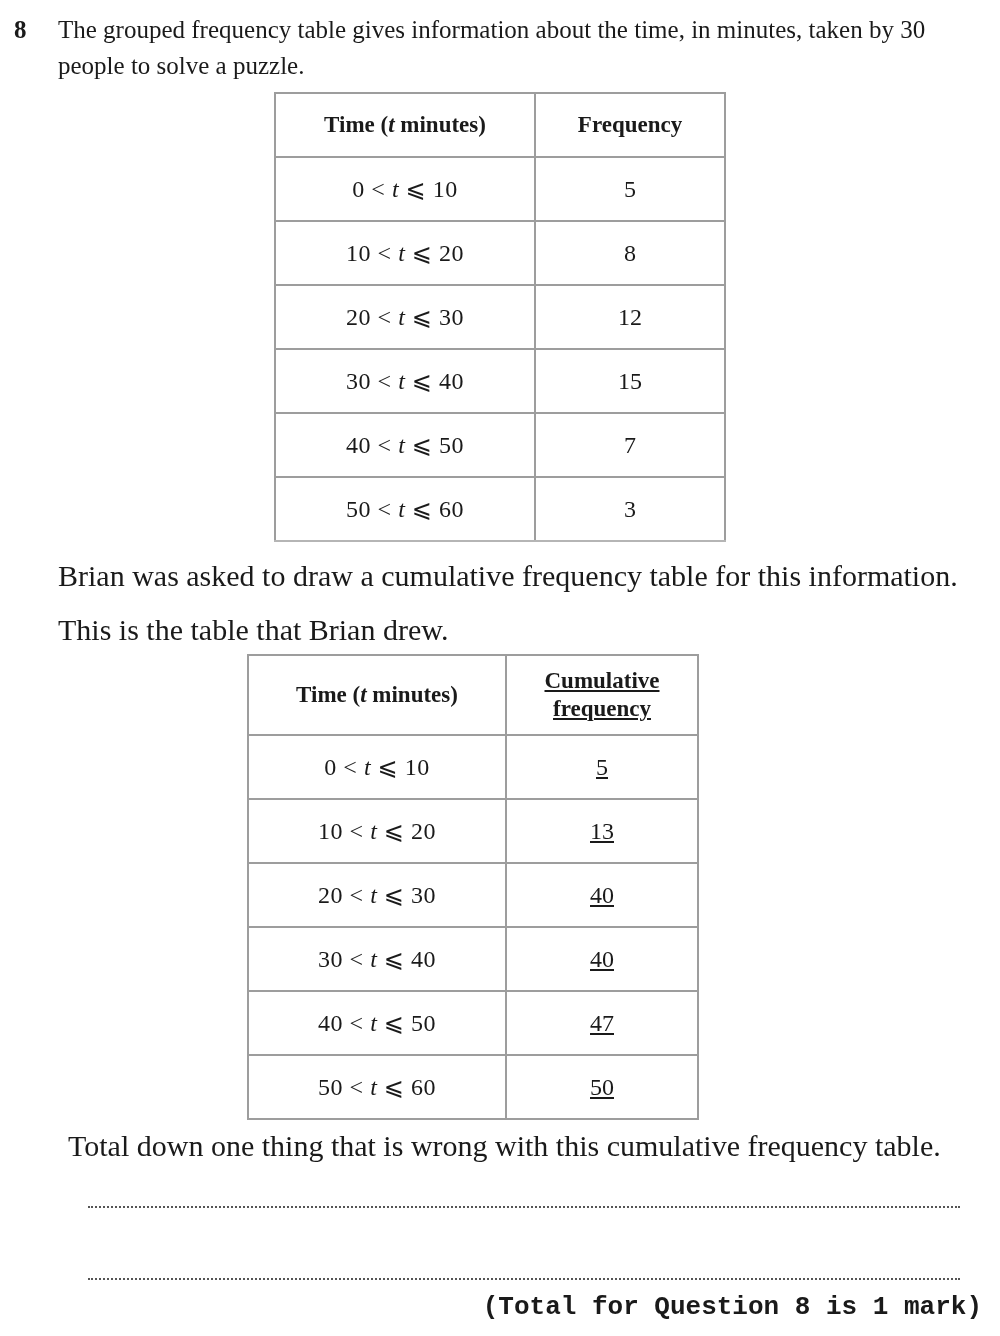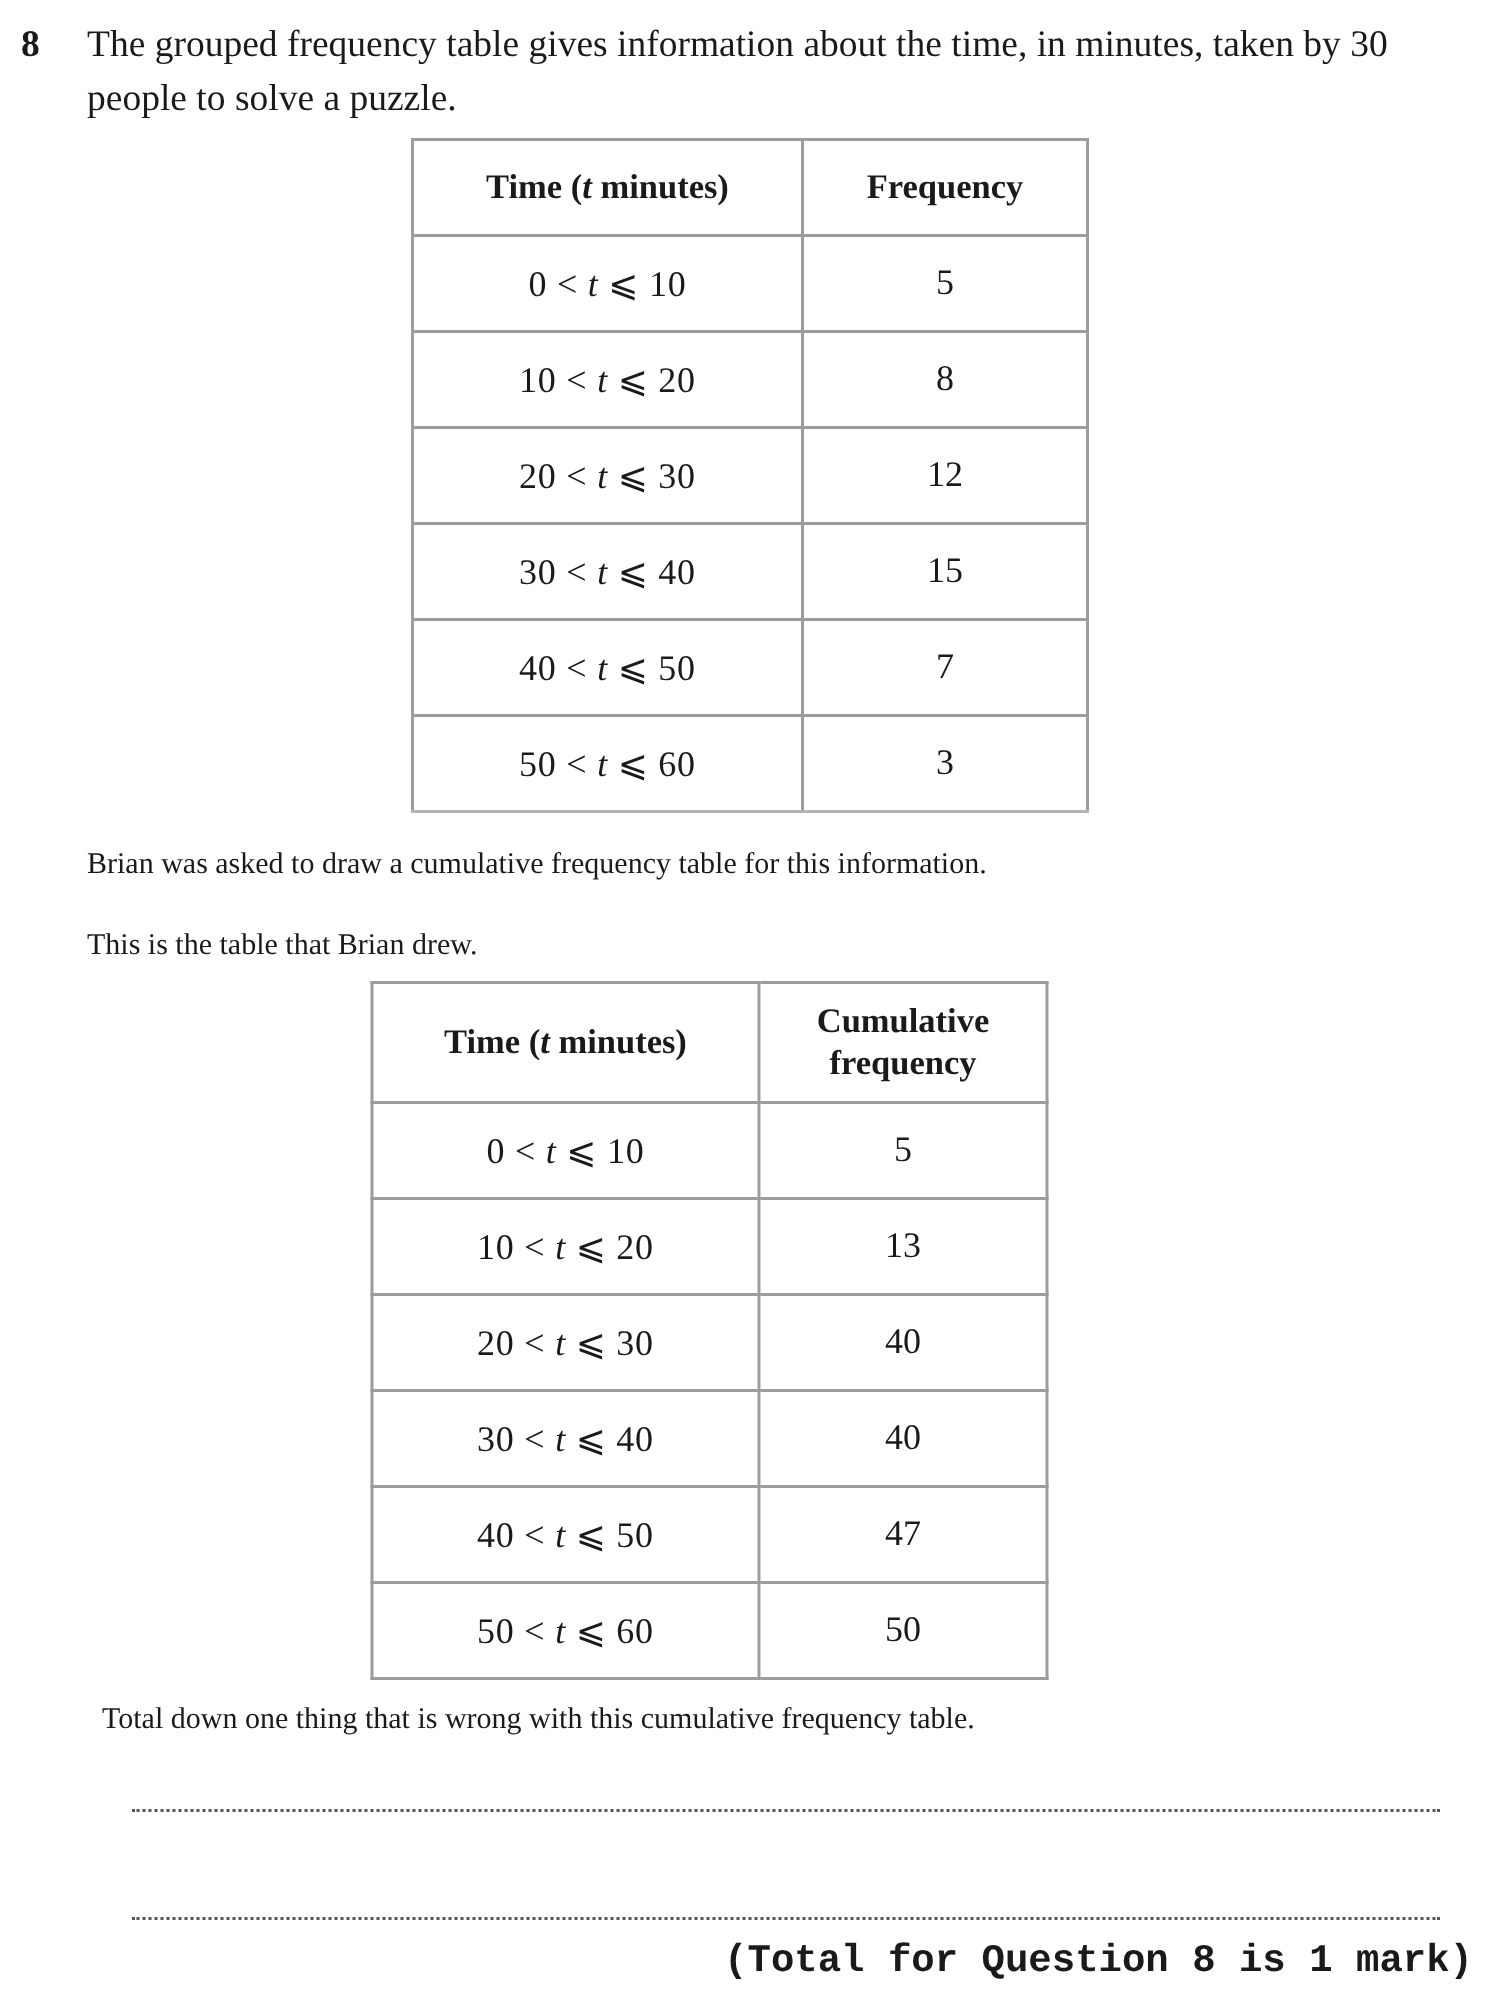--- a/index.html
+++ b/index.html
@@ -80,30 +80,30 @@
   #table-one td { height: 62px; }
   #table-one tr:last-child td { border-bottom-color: #b5b5b5; }
 
   
   #table-two {
     left: 247px;
     top: 654px;
     width: 450px;
   }
   #table-two th.col-time, #table-two td.col-time { width: 256px; }
-  #table-two th.col-val,  #table-two td.col-val  { width: 190px; }
+  #table-two th.col-val,  #table-two td.col-val  { width: 190px; text-decoration: underline; }
   #table-two th { height: 78px; }
   #table-two td { height: 62px; }
   #table-two tbody tr:nth-child(5) td { border-top-color: #cfcfcf; }
 
   
   .para {
     position: absolute;
     left: 58px;
-    font-size: 20px;
+    font-size: 30px;
     line-height: 36px;
   }
   #para-brian  { top: 558px; }
   #para-this   { top: 612px; }
   #para-write  { top: 1128px; left: 68px; }
 
   .bold { font-weight: normal; }
 
   
   .answer-line {

